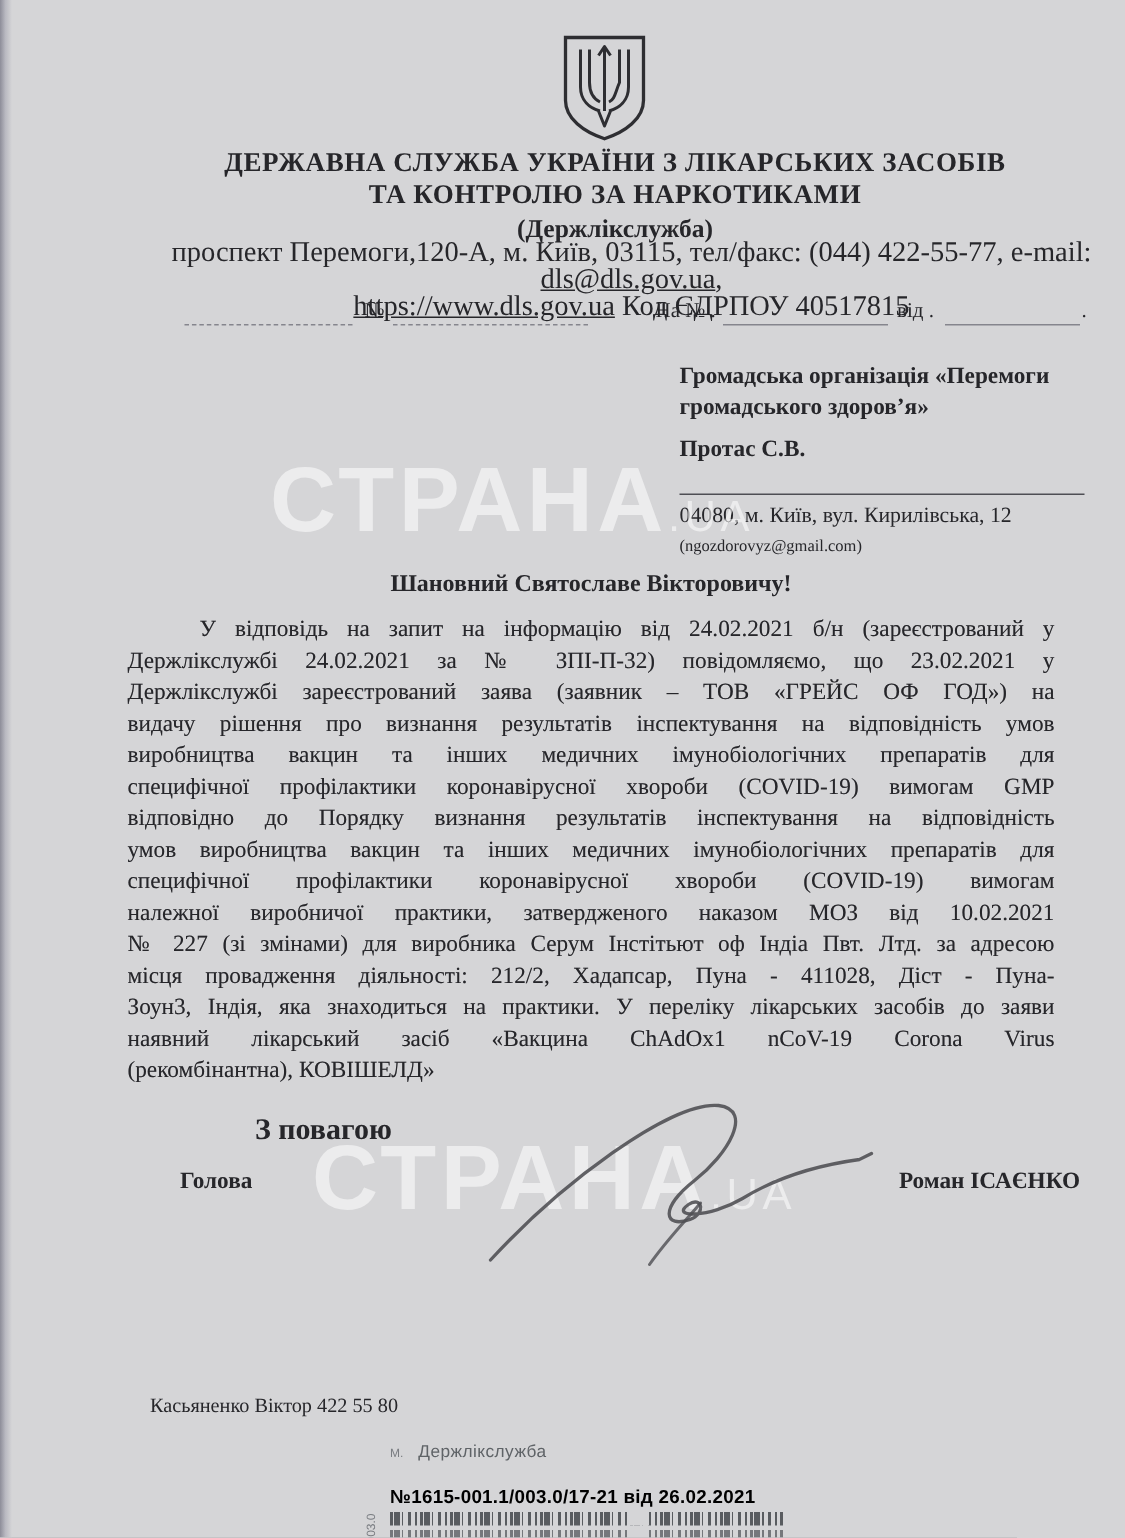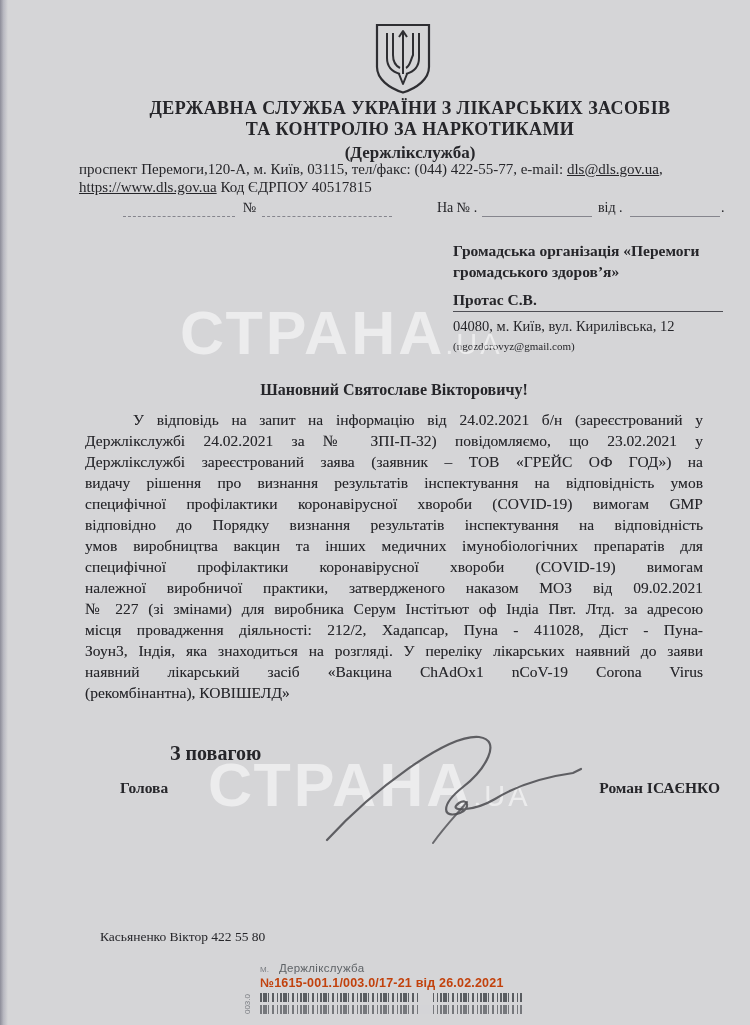--- a/index.html
+++ b/index.html
@@ -9,31 +9,31 @@
     font-family:"Liberation Serif","DejaVu Serif",serif;
     color:#26262a;
   }
   .scan-edge{position:absolute;left:0;top:0;bottom:0;width:8px;
     background:linear-gradient(90deg,#8d8d99 0,#b9b9c1 45%,#d5d5d7 100%);}
   
   .emblem{position:absolute;left:370px;top:22px;width:66px;height:74px;}
   .org-block{position:absolute;left:85px;top:98px;width:650px;text-align:center;}
   .org-line1,.org-line2{font-weight:bold;font-size:18px;line-height:21px;letter-spacing:.4px;}
   .org-short{font-weight:bold;font-size:17px;line-height:22px;margin-top:2px;}
-  .addr-block{position:absolute;left:79px;top:160px;width:650px;
-    font-size:15px;line-height:18px;}
+  .addr-block{position:absolute;left:96px;top:160px;width:650px;text-align:center;
+    font-size:19px;line-height:18px;}
   .u{text-decoration:underline;}
   
   .ref-row{position:absolute;left:0;top:200px;width:750px;height:24px;font-size:14px;}
   .ref-row .lbl{position:absolute;top:0;}
   .ref-line{position:absolute;top:16px;border-bottom:1px solid #85858d;}
   
   .recipient{position:absolute;left:453px;top:240px;width:270px;}
   .r-org{font-weight:bold;font-size:15.5px;line-height:21px;}
-  .r-person{font-weight:bold;font-size:15.5px;margin-top:9px;padding-bottom:2px;
+  .r-person{font-weight:bold;font-size:15.5px;margin-top:9px;padding-bottom:20px;
     border-bottom:1.5px solid #4e4e54;}
   .r-addr{font-size:14.5px;line-height:20px;margin-top:4px;}
   .r-email{font-size:11px;line-height:20px;}
   
   .watermark{position:absolute;font-family:"Liberation Sans","DejaVu Sans",sans-serif;
     color:rgba(255,255,255,.55);letter-spacing:3px;white-space:nowrap;pointer-events:none;}
   .wm-main{font-size:61px;font-weight:700;}
   .wm-suffix{font-size:29px;font-weight:400;}
   .wm1{left:180px;top:298px;}
   .wm2{left:208px;top:750px;}
@@ -51,21 +51,21 @@
   .signer{position:absolute;right:30px;top:779px;font-weight:bold;font-size:15.5px;}
   .signature{position:absolute;left:315px;top:726px;width:280px;height:118px;}
   
   .executor{position:absolute;left:100px;top:929px;font-size:13.5px;}
   .stamp{position:absolute;left:260px;top:962px;width:280px;
     font-family:"Liberation Sans","DejaVu Sans",sans-serif;color:#5f6periodic367;}
   .stamp{color:#5f6367;filter:blur(.25px);}
   .stamp-top{display:flex;align-items:baseline;gap:10px;}
   .stamp-prefix{font-size:8px;color:#7a7d82;}
   .stamp-org{font-size:11.5px;letter-spacing:.3px;}
-  .stamp-no{font-size:12.5px;font-weight:700;letter-spacing:.2px;margin-top:2px;color:#c2410c;}
+  .stamp-no{font-size:12.5px;font-weight:700;letter-spacing:.2px;margin-top:17px;color:#000000;}
   .stamp-side{position:absolute;left:-17px;bottom:0;font-size:8px;color:#7a7d82;
     writing-mode:vertical-rl;transform:rotate(180deg);filter:none;}
   .bc-row{width:262px;height:9px;margin-top:3px;opacity:.85;filter:blur(.3px);
     background:
       linear-gradient(90deg, rgba(0,0,0,0) 0 160px, #d5d5d7 160px 173px, rgba(0,0,0,0) 173px),
       repeating-linear-gradient(90deg,
         #44474c 0 2px, rgba(68,71,76,0) 2px 3px,
         #44474c 3px 7px, rgba(68,71,76,0) 7px 8px,
         #44474c 8px 9px, rgba(68,71,76,0) 9px 12px,
         #44474c 12px 14px, rgba(68,71,76,0) 14px 17px,
@@ -125,28 +125,29 @@
     <span class="wm-main">СТРАНА</span><span class="wm-suffix">.UA</span>
   </div>
 
   <div class="salutation">Шановний Святославе Вікторовичу!</div>
 
   <div class="body-text">
       <div class="body-line">У відповідь на запит на інформацію від 24.02.2021 б/н (зареєстрований у</div>
       <div class="body-line">Держлікслужбі 24.02.2021 за № ЗПІ-П-32) повідомляємо, що 23.02.2021 у</div>
       <div class="body-line">Держлікслужбі зареєстрований заява (заявник – ТОВ «ГРЕЙС ОФ ГОД») на</div>
       <div class="body-line">видачу рішення про визнання результатів інспектування на відповідність умов</div>
+      <div class="body-line">виробництва вакцин та інших медичних імунобіологічних препаратів для</div>
       <div class="body-line">специфічної профілактики коронавірусної хвороби (COVID-19) вимогам GMP</div>
       <div class="body-line">відповідно до Порядку визнання результатів інспектування на відповідність</div>
       <div class="body-line">умов виробництва вакцин та інших медичних імунобіологічних препаратів для</div>
       <div class="body-line">специфічної профілактики коронавірусної хвороби (COVID-19) вимогам</div>
-      <div class="body-line">належної виробничої практики, затвердженого наказом МОЗ від 09.02.2021</div>
+      <div class="body-line">належної виробничої практики, затвердженого наказом МОЗ від 10.02.2021</div>
       <div class="body-line">№ 227 (зі змінами) для виробника Серум Інстітьют оф Індіа Пвт. Лтд. за адресою</div>
       <div class="body-line">місця провадження діяльності: 212/2, Хадапсар, Пуна - 411028, Діст - Пуна-</div>
-      <div class="body-line">Зоун3, Індія, яка знаходиться на розгляді. У переліку лікарських наявний до заяви</div>
+      <div class="body-line">Зоун3, Індія, яка знаходиться на практики. У переліку лікарських засобів до заяви</div>
       <div class="body-line">наявний лікарський засіб «Вакцина ChAdOx1 nCoV-19 Corona Virus</div>
       <div class="body-line">(рекомбінантна), КОВІШЕЛД»</div>
     </div>
 
   <div class="regards">З повагою</div>
   <div class="position">Голова</div>
   <div class="signer">Роман ІСАЄНКО</div>
 
   <div class="watermark wm2">
     <span class="wm-main">СТРАНА</span><span class="wm-suffix">.UA</span>

